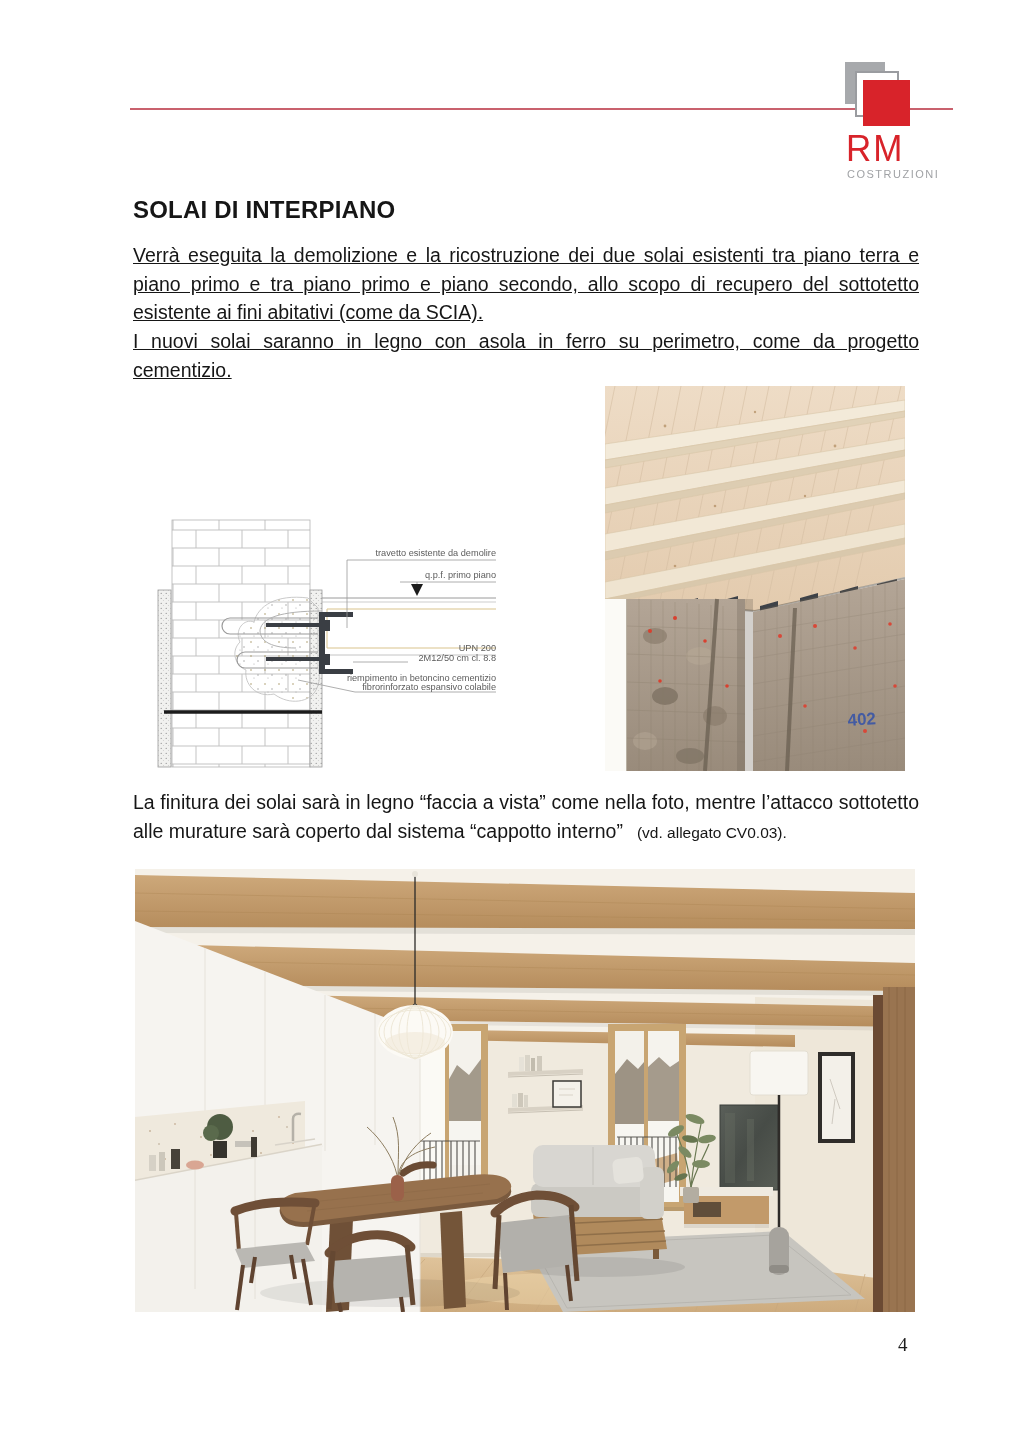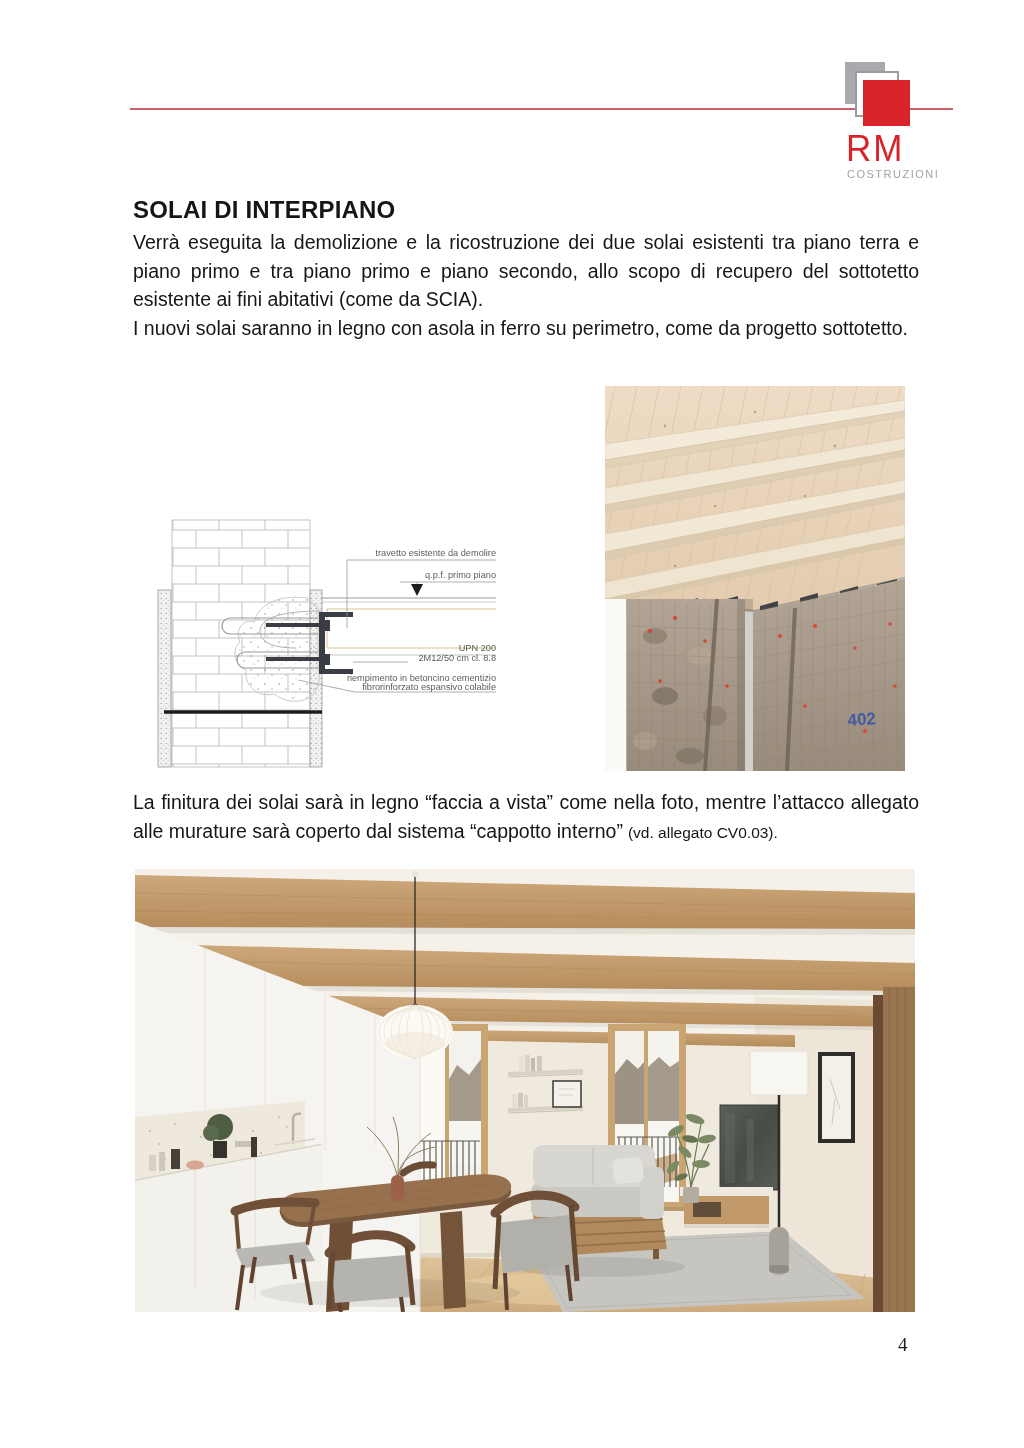--- a/index.html
+++ b/index.html
@@ -8,26 +8,26 @@
   .header-rule{position:absolute;left:130px;top:108px;width:823px;height:2px;background:#c9616d;}
   .logo{position:absolute;left:843px;top:56px;width:90px;height:122px;}
   .logo .sq{position:absolute;}
   .sq-gray{left:2px;top:6px;width:40px;height:42px;background:#a7a9ac;}
   .sq-mid{left:12px;top:15px;width:40px;height:42px;background:#ffffff;border:2px solid #9a9ca0;}
   .sq-red{left:20px;top:24px;width:47px;height:46px;background:#d8232a;}
   .logo-brand{position:absolute;left:3px;top:72px;font-size:35px;font-weight:400;color:#d8232a;
               letter-spacing:2px;transform:scaleY(1.05);}
   .logo-subtitle{position:absolute;left:4px;top:112px;font-size:11px;color:#a0a2a5;letter-spacing:1.5px;}
   .page-title{position:absolute;left:133px;top:196px;font-size:24px;font-weight:bold;letter-spacing:.2px;}
-  .bodytext{position:absolute;left:133px;top:228px;width:786px;font-size:19.5px;line-height:28.7px;
-            text-align:justify;}
+  .bodytext{position:absolute;left:133px;top:241px;width:786px;font-size:19.5px;line-height:28.7px;
+            text-align:justify;text-decoration:underline;}
   .bodytext p{margin:0;}
   .caption{position:absolute;left:133px;top:788px;width:786px;font-size:19.5px;line-height:28.7px;
            text-align:justify;}
-  .caption .note{font-size:15.5px;margin-left:5px;}
+  .caption .note{font-size:15.5px;margin-left:14px;}
   .tech-drawing{position:absolute;left:150px;top:512px;}
   .construction-photo{position:absolute;left:605px;top:386px;}
   .interior-render{position:absolute;left:135px;top:869px;}
   .page-number{position:absolute;left:898px;top:1334px;font-family:"Liberation Serif",serif;
                font-size:19px;color:#1c1c1c;}
   svg text{font-family:"Liberation Sans",sans-serif;}
   .dlabel{font-size:9.2px;fill:#5c5c5c;}
 </style>
 </head>
 <body>
@@ -41,21 +41,21 @@
     <div class="sq sq-mid"></div>
     <div class="sq sq-red"></div>
     <div class="logo-brand">RM</div>
     <div class="logo-subtitle">COSTRUZIONI</div>
   </div>
 
   <div class="page-title">SOLAI DI INTERPIANO</div>
 
   <div class="bodytext">
     <p>Verrà eseguita la demolizione e la ricostruzione dei due solai esistenti tra piano terra e piano primo e tra piano primo e piano secondo, allo scopo di recupero del sottotetto esistente ai fini abitativi (come da SCIA).</p>
-    <p>I nuovi solai saranno in legno con asola in ferro su perimetro, come da progetto sottotetto.</p>
+    <p>I nuovi solai saranno in legno con asola in ferro su perimetro, come da progetto cementizio.</p>
   </div>
 
   <svg class="tech-drawing" width="350" height="265" viewBox="0 0 350 265">
     <defs>
       <pattern id="brick" width="46" height="36" patternUnits="userSpaceOnUse">
         <rect width="46" height="36" fill="#ffffff"></rect>
         <path d="M0 0H46 M0 18H46 M0 36H46 M23 0V18 M0 18V36 M46 18V36" stroke="#c3c3c3" stroke-width="1" fill="none"></path>
       </pattern>
       <pattern id="stip" width="5" height="5" patternUnits="userSpaceOnUse">
         <rect width="5" height="5" fill="#f1f1ef"></rect>
@@ -263,21 +263,21 @@
         <circle cx="285" cy="238" r="1.8"></circle>
           <circle cx="200" cy="320" r="1.8"></circle>
           <circle cx="260" cy="345" r="2"></circle>
         <circle cx="290" cy="300" r="1.8"></circle>
       </g>
       <text x="243" y="340" font-size="17" font-weight="bold" fill="#3452a8" transform="rotate(-4 243 340)" opacity="0.85">402</text>
     </g>
   </svg>
 
   <div class="caption">
-    <span>La finitura dei solai sarà in legno “faccia a vista” come nella foto, mentre l’attacco allegato alle murature sarà coperto dal sistema “cappotto interno”</span><span class="note">(vd. allegato CV0.03).</span>
+    <span>La finitura dei solai sarà in legno “faccia a vista” come nella foto, mentre l’attacco sottotetto alle murature sarà coperto dal sistema “cappotto interno”</span><span class="note">(vd. allegato CV0.03).</span>
   </div>
 
   <svg class="interior-render" width="780" height="443" viewBox="0 0 780 443">
     <defs>
       <linearGradient id="beamG" x1="0" y1="0" x2="0" y2="1">
         <stop offset="0" stop-color="#cda87a"></stop>
           <stop offset="1" stop-color="#b58c5c"></stop>
       </linearGradient>
       <linearGradient id="floorG" x1="0" y1="0" x2="0" y2="1">
         <stop offset="0" stop-color="#dfc39a"></stop>

